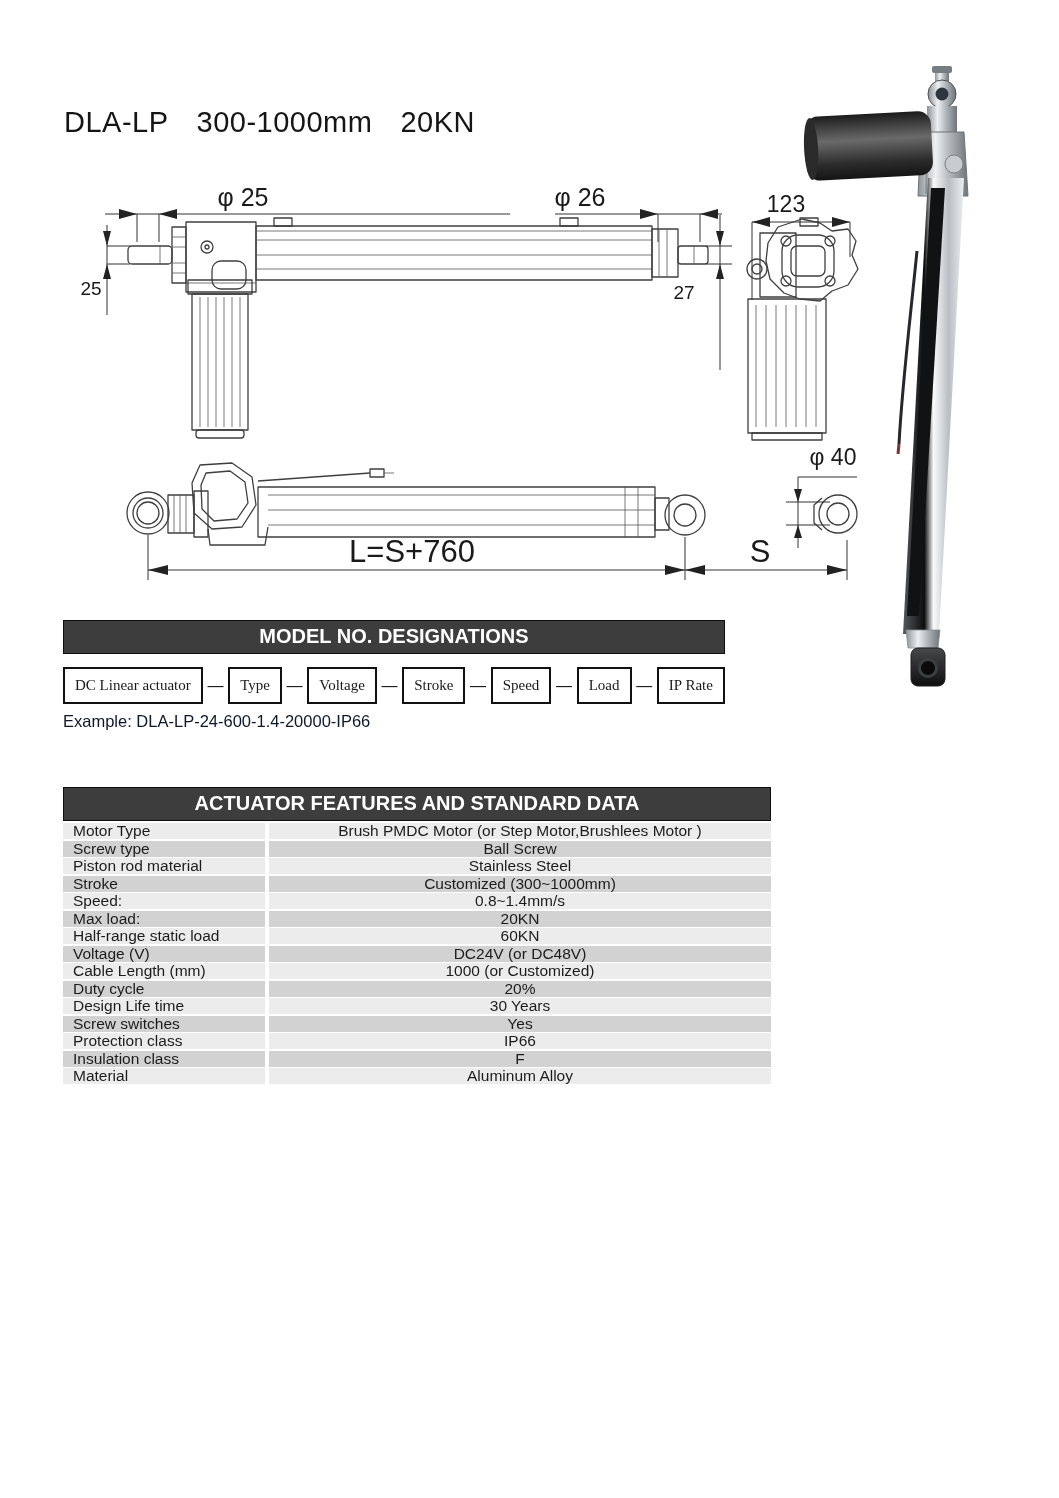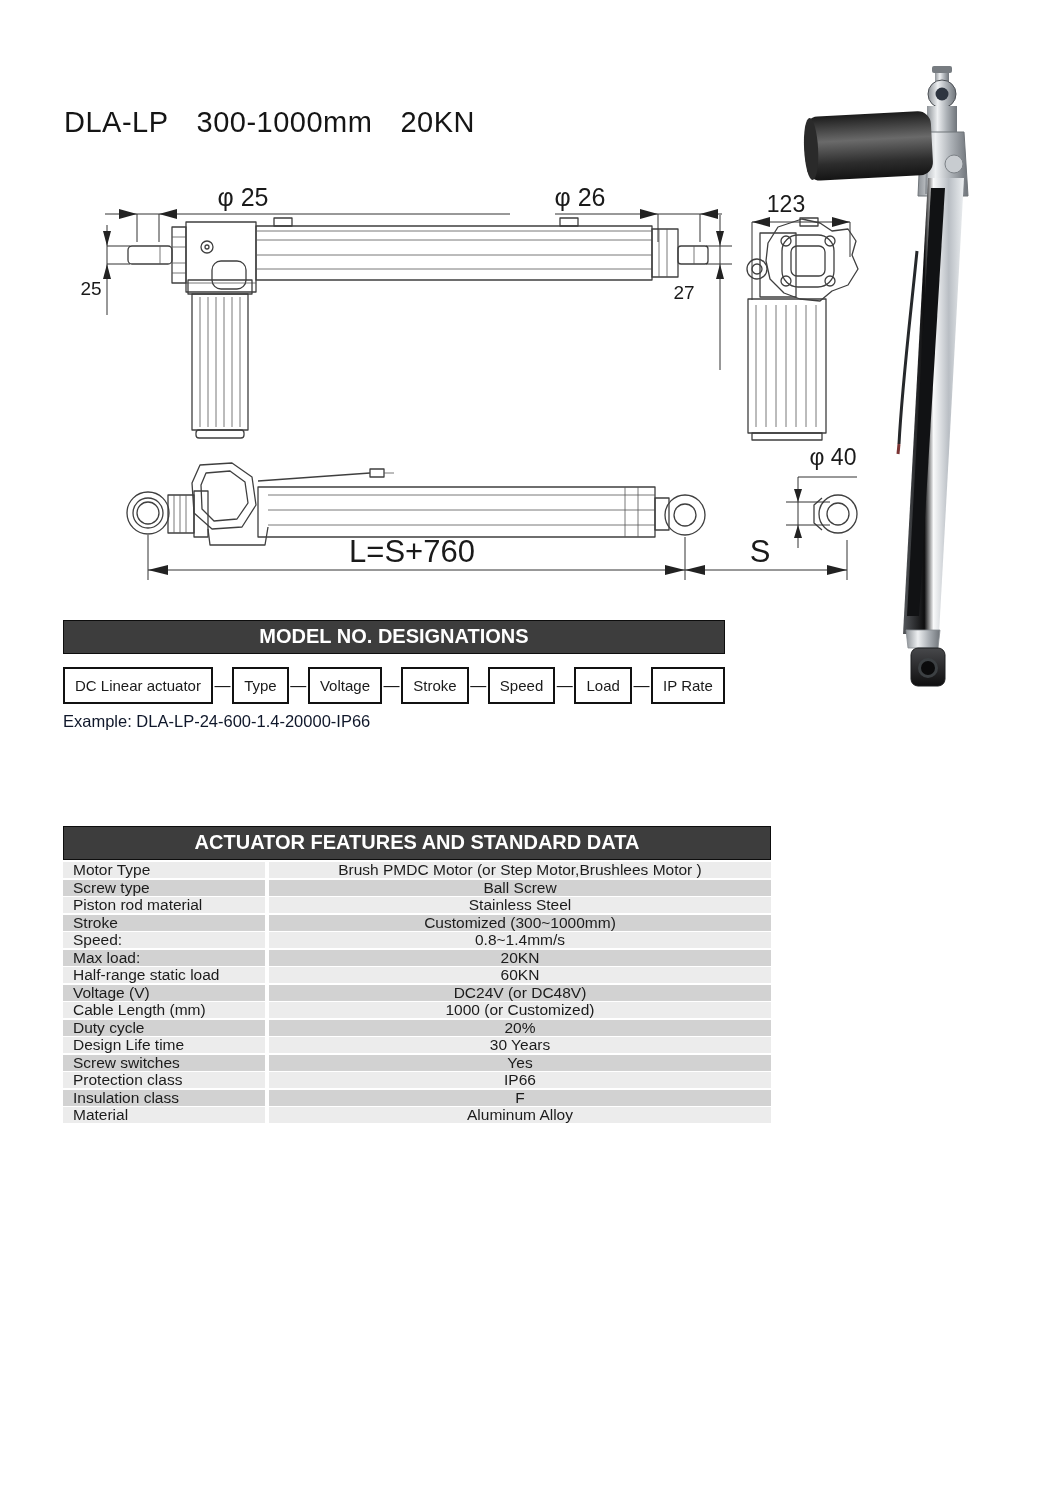--- a/index.html
+++ b/index.html
@@ -31,26 +31,26 @@
   }
   
   .model-block{position:absolute;left:63px;top:620px;width:662px;}
   .desig-row{
     display:flex;align-items:center;justify-content:space-between;
     margin-top:13px;width:662px;
   }
   .desig-box{
     border:2px solid #111;background:#fff;
     font-size:15px;padding:8px 10px;white-space:nowrap;
-    box-sizing:border-box;text-align:center;
+    box-sizing:border-box;text-align:center;font-family:Liberation Serif, serif;
   }
   .desig-sep{font-size:16px;color:#111;flex:0 0 auto;}
   .example-line{margin-top:8px;font-size:16.5px;color:#0f172a;}
   
-  .features-block{position:absolute;left:63px;top:826px;width:708px;}
+  .features-block{position:absolute;left:63px;top:787px;width:708px;}
   .spec-table{display:flex;flex-direction:column;gap:1.5px;margin-top:2px;}
   .spec-row{display:flex;height:16px;}
   .spec-cell{display:flex;align-items:center;font-size:15.5px;color:#1c1c1c;}
   .spec-label{width:192px;padding-left:10px;flex:0 0 auto;}
   .spec-value{flex:1;margin-left:4px;justify-content:center;text-align:left;}
   .spec-row:nth-child(odd) .spec-cell{background:#ececec;}
   .spec-row:nth-child(even) .spec-cell{background:#d2d2d2;}
   svg text{font-family:"Liberation Sans",sans-serif;fill:#1a1a1a;}
   .outline{stroke:#3f3f3f;stroke-width:1.3;fill:none;stroke-linejoin:round;}
   .thin{stroke:#555;stroke-width:.8;fill:none;}

